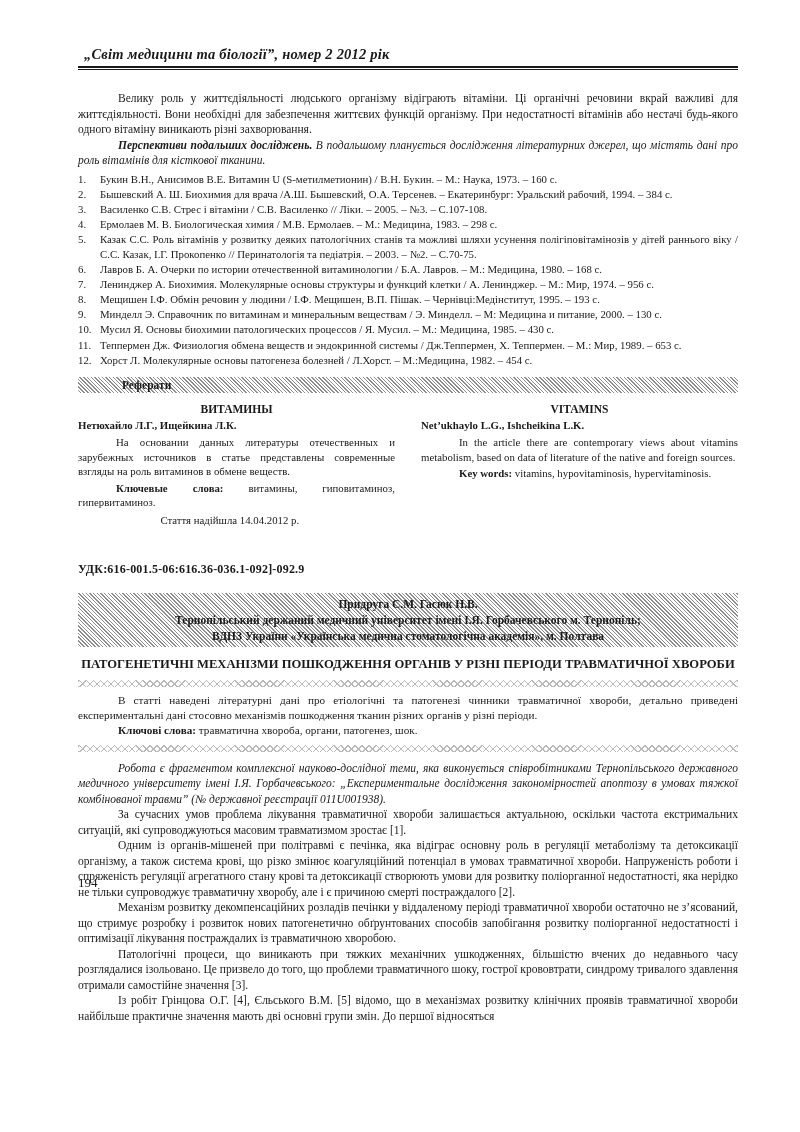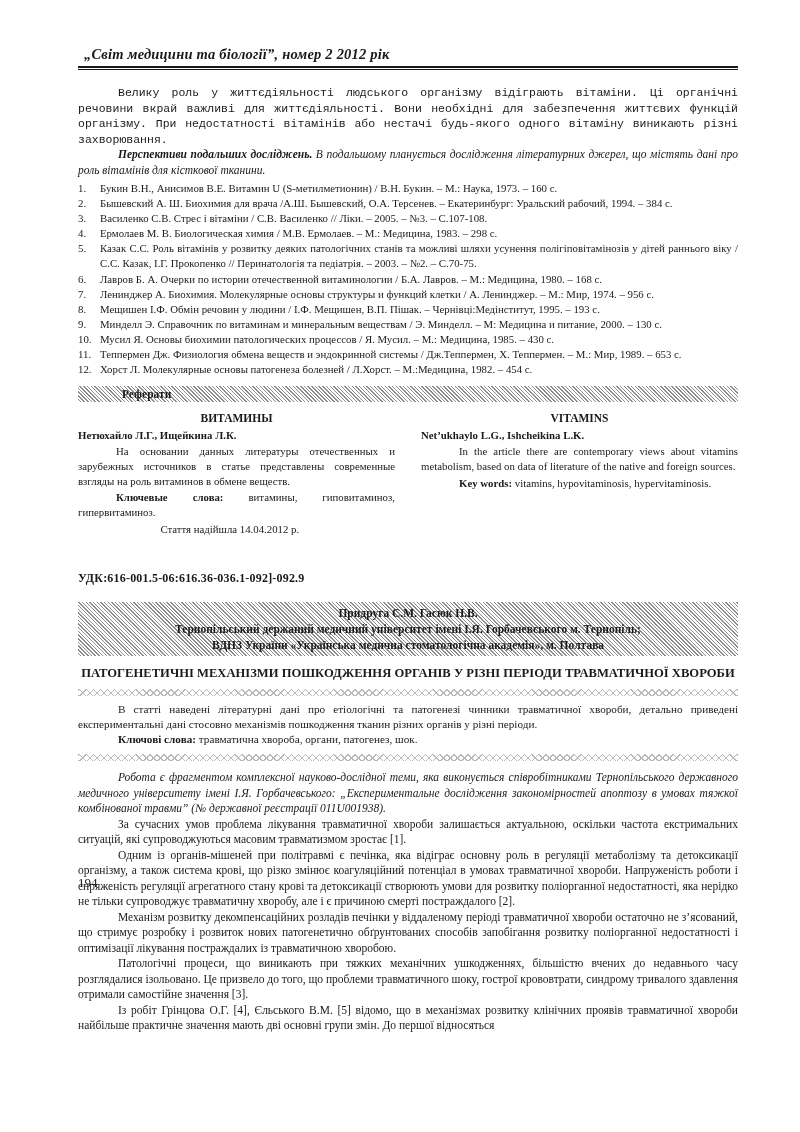--- a/index.html
+++ b/index.html
@@ -20,21 +20,21 @@
   .journal-head {
     font-size:14.5px; font-weight:bold; font-style:italic;
     padding-left:6px; letter-spacing:.2px;
   }
   .head-rule { margin-top:3px; border-top:2.5px solid #1a1a1a; border-bottom:1px solid #1a1a1a; height:4px; }
   
   .para {
     font-size:11.5px; line-height:15.5px; text-align:justify;
     text-indent:40px;
   }
-  .intro { margin-top:15px;font-family:Liberation Mono, monospace; }
+  .intro { margin-top:21px; }
   .persp-lead { font-weight:bold; font-style:italic; }
   .persp-text { font-style:italic; }
   
   .hatch-band {
     margin-top:9px;
     background:repeating-linear-gradient(45deg,#ffffff 0px,#ffffff 1.6px,#8d8d8d 1.6px,#8d8d8d 2.6px);
     font-weight:bold; font-size:11.5px;
     padding:2px 0 2px 44px;
   }
   .affil-band {

